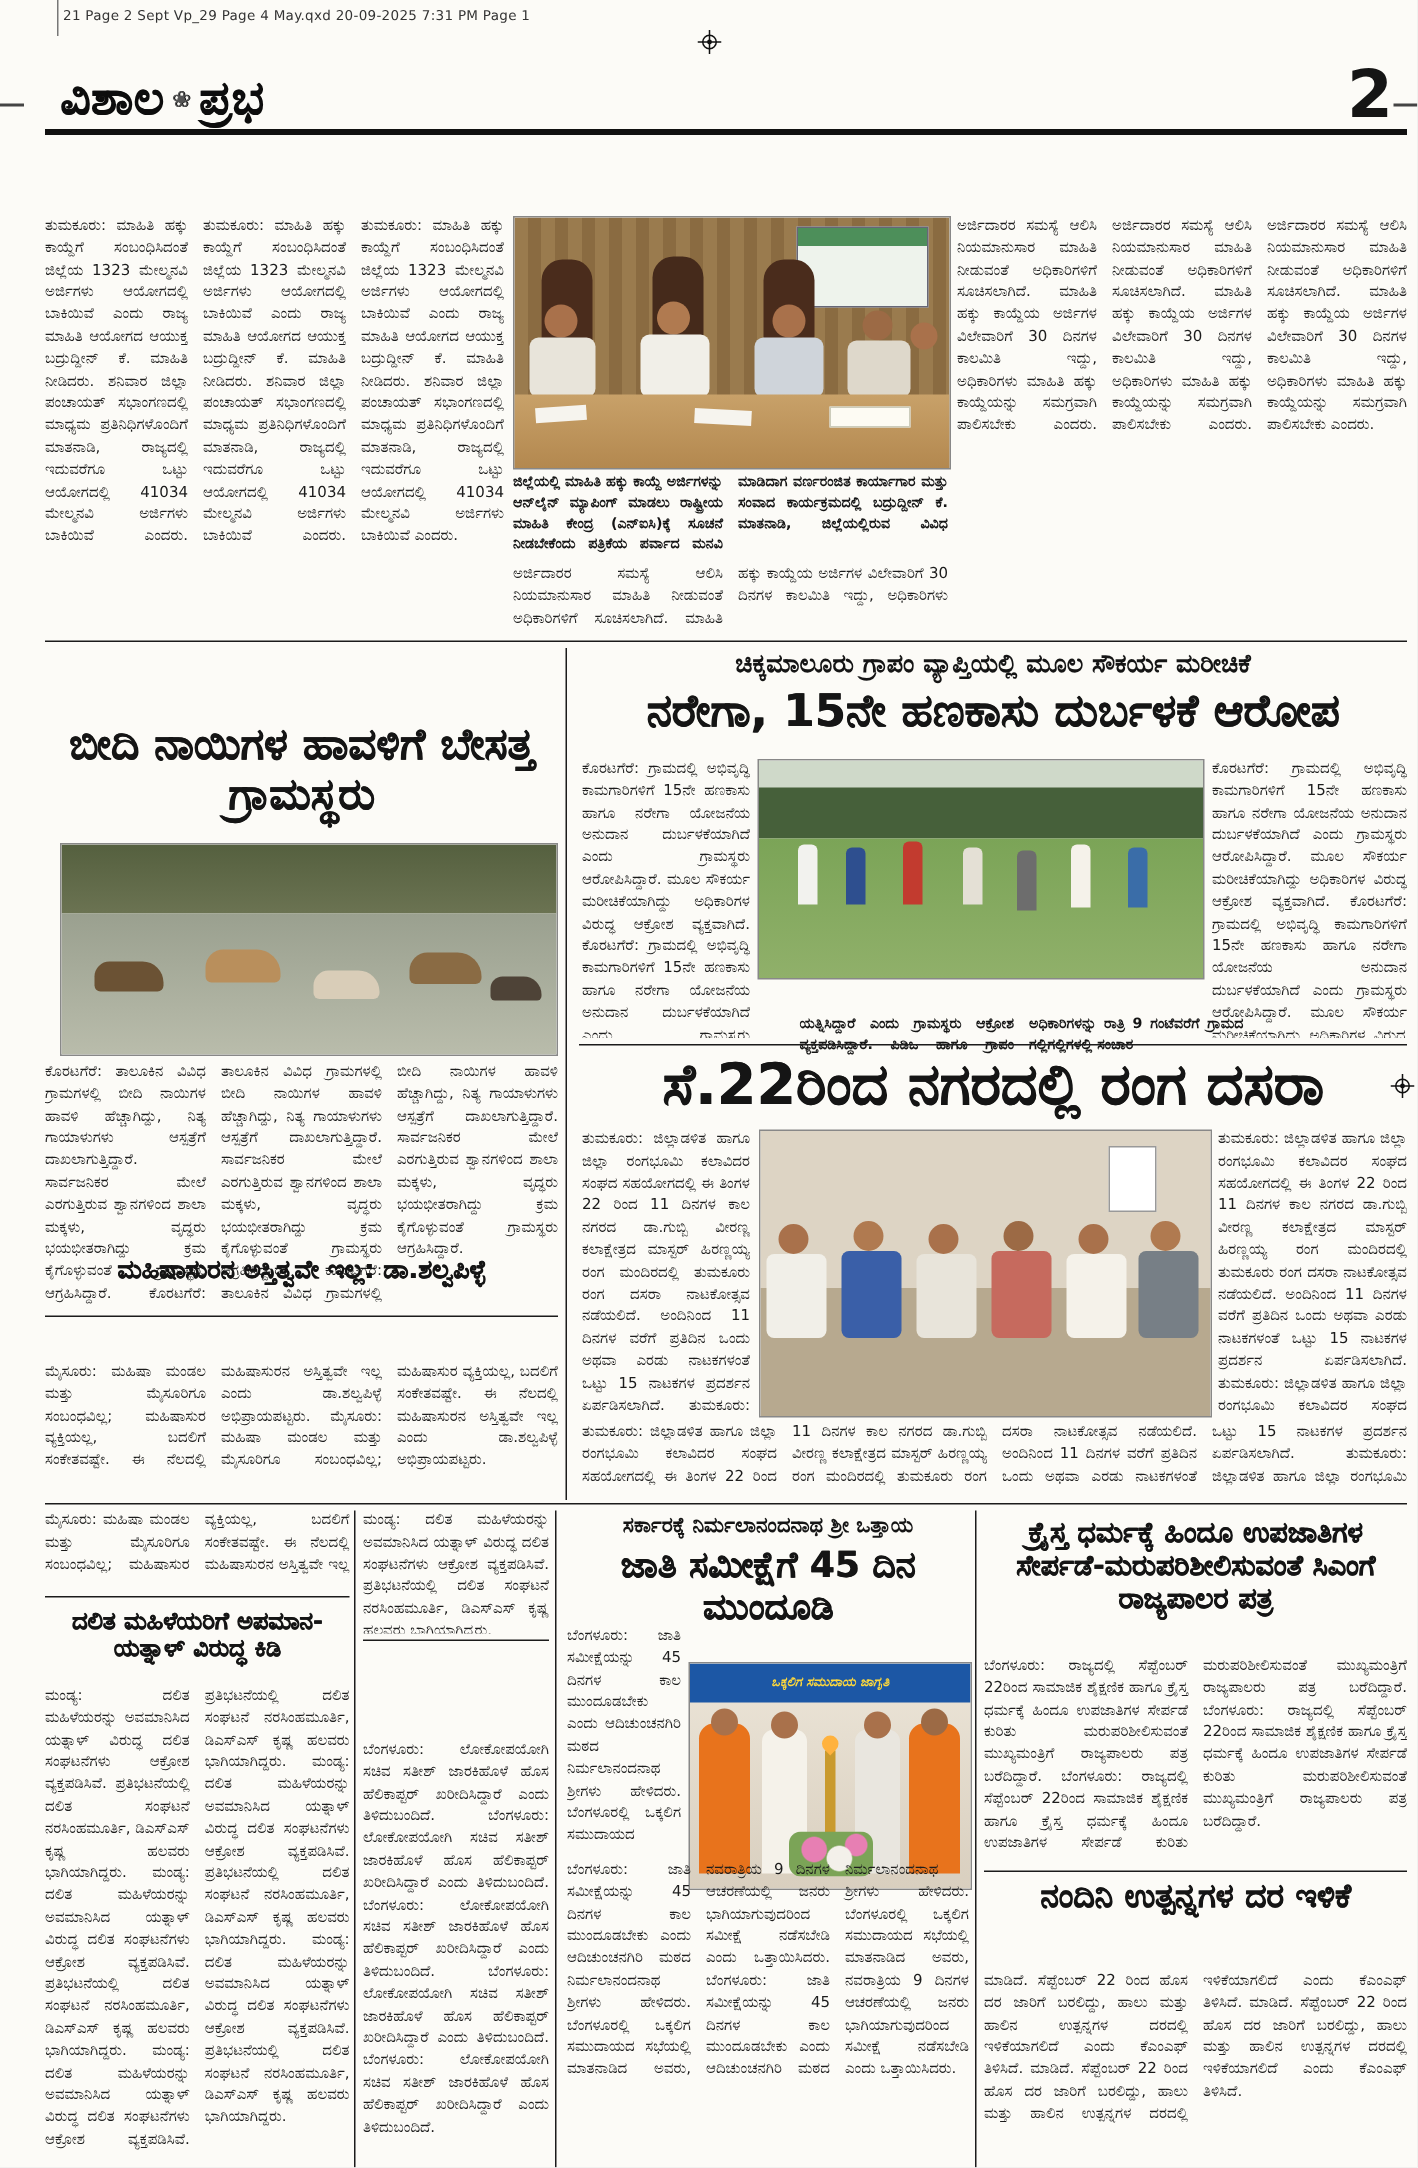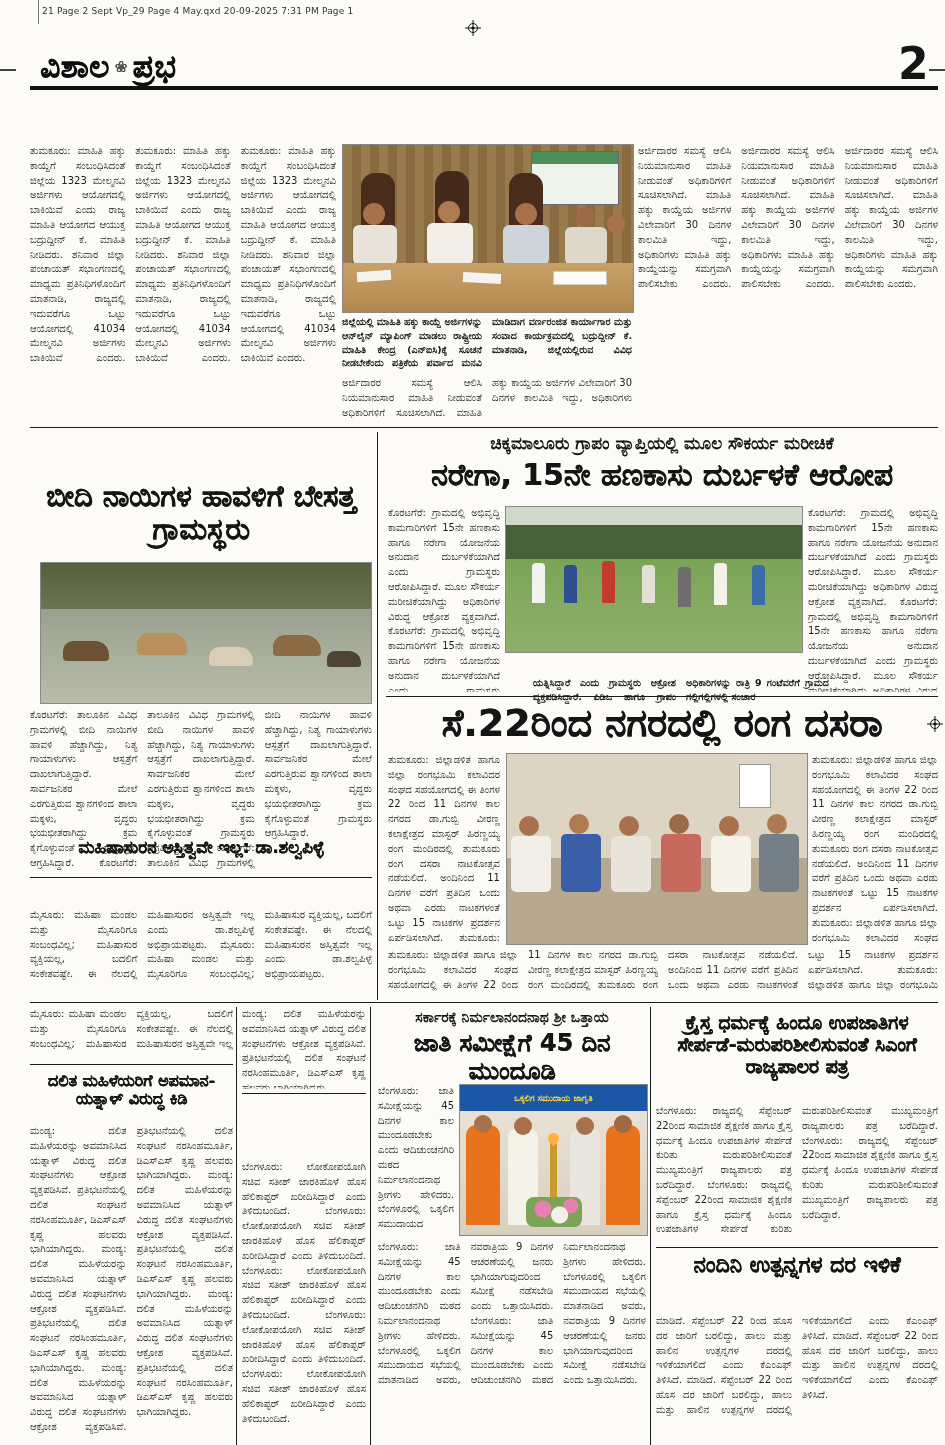--- a/index.html
+++ b/index.html
@@ -167,21 +167,21 @@
 
   <div class="abs bt" style="left:242px;top:1007px;width:124px;height:82px;">ಮಂಡ್ಯ: ದಲಿತ ಮಹಿಳೆಯರನ್ನು ಅವಮಾನಿಸಿದ ಯತ್ನಾಳ್ ವಿರುದ್ಧ ದಲಿತ ಸಂಘಟನೆಗಳು ಆಕ್ರೋಶ ವ್ಯಕ್ತಪಡಿಸಿವೆ. ಪ್ರತಿಭಟನೆಯಲ್ಲಿ ದಲಿತ ಸಂಘಟನೆ ನರಸಿಂಹಮೂರ್ತಿ, ಡಿಎಸ್ಎಸ್ ಕೃಷ್ಣ ಹಲವರು ಭಾಗಿಯಾಗಿದ್ದರು.</div>
   <div class="hr" style="left:242px;top:1093px;width:124px;"></div>
   <div class="abs bt" style="left:242px;top:1160px;width:124px;height:280px;">ಬೆಂಗಳೂರು: ಲೋಕೋಪಯೋಗಿ ಸಚಿವ ಸತೀಶ್ ಜಾರಕಿಹೊಳೆ ಹೊಸ ಹೆಲಿಕಾಪ್ಟರ್ ಖರೀದಿಸಿದ್ದಾರೆ ಎಂದು ತಿಳಿದುಬಂದಿದೆ. ಬೆಂಗಳೂರು: ಲೋಕೋಪಯೋಗಿ ಸಚಿವ ಸತೀಶ್ ಜಾರಕಿಹೊಳೆ ಹೊಸ ಹೆಲಿಕಾಪ್ಟರ್ ಖರೀದಿಸಿದ್ದಾರೆ ಎಂದು ತಿಳಿದುಬಂದಿದೆ. ಬೆಂಗಳೂರು: ಲೋಕೋಪಯೋಗಿ ಸಚಿವ ಸತೀಶ್ ಜಾರಕಿಹೊಳೆ ಹೊಸ ಹೆಲಿಕಾಪ್ಟರ್ ಖರೀದಿಸಿದ್ದಾರೆ ಎಂದು ತಿಳಿದುಬಂದಿದೆ. ಬೆಂಗಳೂರು: ಲೋಕೋಪಯೋಗಿ ಸಚಿವ ಸತೀಶ್ ಜಾರಕಿಹೊಳೆ ಹೊಸ ಹೆಲಿಕಾಪ್ಟರ್ ಖರೀದಿಸಿದ್ದಾರೆ ಎಂದು ತಿಳಿದುಬಂದಿದೆ. ಬೆಂಗಳೂರು: ಲೋಕೋಪಯೋಗಿ ಸಚಿವ ಸತೀಶ್ ಜಾರಕಿಹೊಳೆ ಹೊಸ ಹೆಲಿಕಾಪ್ಟರ್ ಖರೀದಿಸಿದ್ದಾರೆ ಎಂದು ತಿಳಿದುಬಂದಿದೆ.</div>
 
   <div class="vr" style="left:370px;top:1007px;height:438px;"></div>
 
   <div class="abs kicker" style="left:376px;top:1009px;width:272px;font-size:14px;">ಸರ್ಕಾರಕ್ಕೆ ನಿರ್ಮಲಾನಂದನಾಥ ಶ್ರೀ ಒತ್ತಾಯ</div>
   <div class="abs h2" style="left:376px;top:1030px;width:272px;font-size:24px;">ಜಾತಿ ಸಮೀಕ್ಷೆಗೆ 45 ದಿನ ಮುಂದೂಡಿ</div>
   <div class="abs bt" style="left:378px;top:1084px;width:76px;height:150px;">ಬೆಂಗಳೂರು: ಜಾತಿ ಸಮೀಕ್ಷೆಯನ್ನು 45 ದಿನಗಳ ಕಾಲ ಮುಂದೂಡಬೇಕು ಎಂದು ಆದಿಚುಂಚನಗಿರಿ ಮಠದ ನಿರ್ಮಲಾನಂದನಾಥ ಶ್ರೀಗಳು ಹೇಳಿದರು. ಬೆಂಗಳೂರಲ್ಲಿ ಒಕ್ಕಲಿಗ ಸಮುದಾಯದ ಸಭೆಯಲ್ಲಿ ಮಾತನಾಡಿದ ಅವರು, ನವರಾತ್ರಿಯ 9 ದಿನಗಳ ಆಚರಣೆಯಲ್ಲಿ ಜನರು ಭಾಗಿಯಾಗುವುದರಿಂದ ಸಮೀಕ್ಷೆ ನಡೆಸಬೇಡಿ ಎಂದು ಒತ್ತಾಯಿಸಿದರು. ಬೆಂಗಳೂರು: ಜಾತಿ ಸಮೀಕ್ಷೆಯನ್ನು 45 ದಿನಗಳ ಕಾಲ ಮುಂದೂಡಬೇಕು ಎಂದು ಆದಿಚುಂಚನಗಿರಿ ಮಠದ ನಿರ್ಮಲಾನಂದನಾಥ ಶ್ರೀಗಳು ಹೇಳಿದರು. ಬೆಂಗಳೂರಲ್ಲಿ ಒಕ್ಕಲಿಗ ಸಮುದಾಯದ ಸಭೆಯಲ್ಲಿ ಮಾತನಾಡಿದ ಅವರು, ನವರಾತ್ರಿಯ 9 ದಿನಗಳ ಆಚರಣೆಯಲ್ಲಿ ಜನರು ಭಾಗಿಯಾಗುವುದರಿಂದ ಸಮೀಕ್ಷೆ ನಡೆಸಬೇಡಿ ಎಂದು ಒತ್ತಾಯಿಸಿದರು.</div>
-  <div class="photo" style="left:459px;top:1084px;width:187px;height:150px;">
+  <div class="photo" style="left:459px;top:1108px;width:187px;height:150px;font-style:italic;">
     <div class="ph-el" style="left:0;top:0;width:100%;height:100%;background:linear-gradient(#ece5d8,#d9cfbf);"></div>
     <div class="ph-el" style="left:0;top:0;width:100%;height:26px;background:#1c57a5;color:#ffd93b;font-size:8.5px;font-weight:700;text-align:center;line-height:26px;overflow:hidden;">ಒಕ್ಕಲಿಗ ಸಮುದಾಯ ಜಾಗೃತಿ</div>
     <div class="ph-el" style="left:6px;top:40px;width:34px;height:100px;background:#e8731c;border-radius:10px 10px 0 0;"></div>
     <div class="ph-el" style="left:14px;top:30px;width:18px;height:18px;background:#a9714b;border-radius:50%;"></div>
     <div class="ph-el" style="left:146px;top:40px;width:34px;height:100px;background:#e8731c;border-radius:10px 10px 0 0;"></div>
     <div class="ph-el" style="left:154px;top:30px;width:18px;height:18px;background:#9c6a45;border-radius:50%;"></div>
     <div class="ph-el" style="left:48px;top:44px;width:30px;height:96px;background:#f5f2ea;border-radius:8px 8px 0 0;"></div>
     <div class="ph-el" style="left:54px;top:32px;width:18px;height:18px;background:#a9714b;border-radius:50%;"></div>
     <div class="ph-el" style="left:110px;top:44px;width:30px;height:96px;background:#e9e6df;border-radius:8px 8px 0 0;"></div>
     <div class="ph-el" style="left:116px;top:32px;width:18px;height:18px;background:#a9714b;border-radius:50%;"></div>

